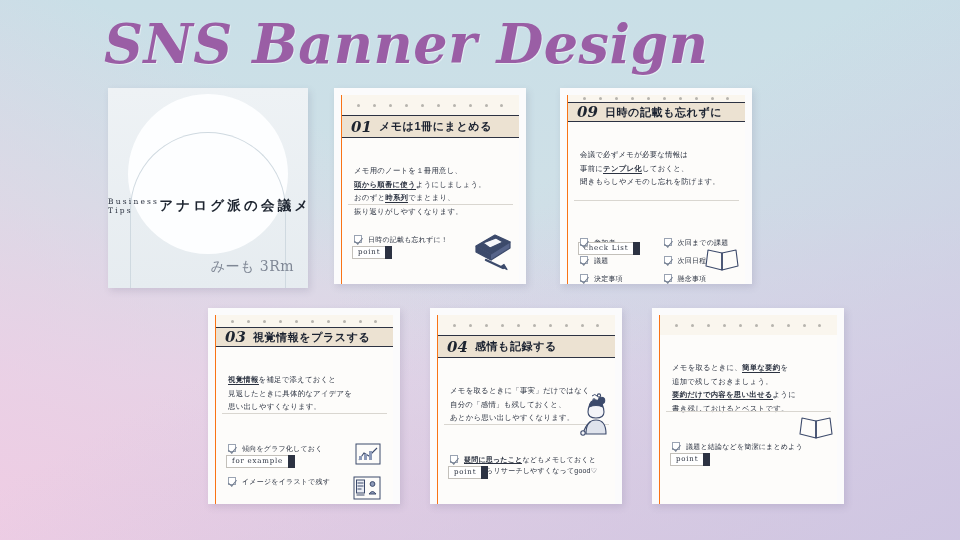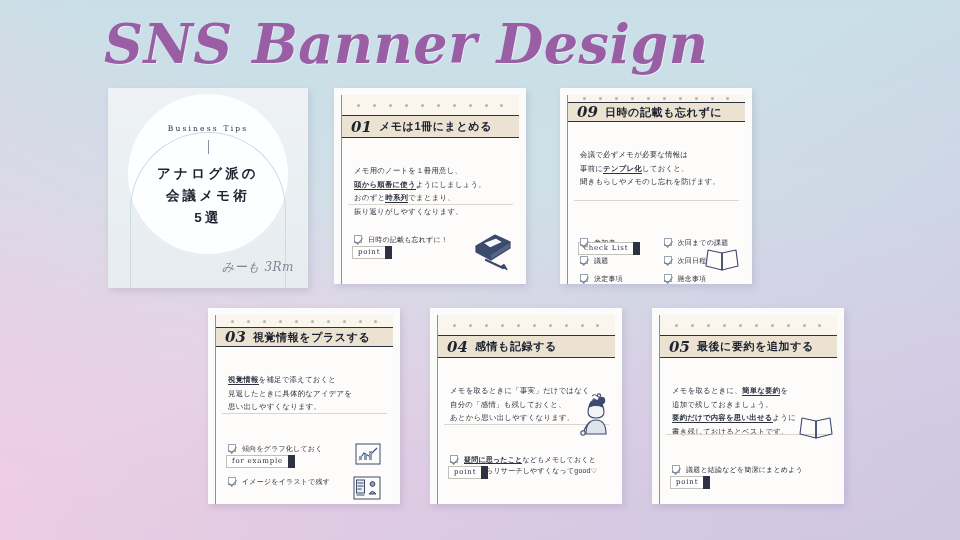--- a/index.html
+++ b/index.html
@@ -49,38 +49,38 @@
     border-radius: 78px 78px 0 0;
   }
   #cover .disc {
     position: absolute; left: 50%; top: 6px;
     transform: translateX(-50%);
     width: 160px; height: 160px; border-radius: 50%;
     background: #fdfeff;
   }
   #cover .inner {
     position: absolute; inset: 0;
-    display: flex; flex-direction: column; align-items: center;
+    display: flex; flex-direction: row; align-items: center;
     padding-top: 36px;
   }
   #cover .eyebrow {
     font-family: "DejaVu Serif", "Liberation Serif", serif;
     font-size: 7.5px; letter-spacing: 2.2px; color: #2b3240;
   }
   #cover .rule {
     width: 1px; height: 14px; background: #8b93a3; margin: 7px 0 9px;
   }
   #cover .jp {
     font-size: 13.5px; font-weight: 700; color: #1d2430;
     letter-spacing: 3.2px; line-height: 22px; white-space: nowrap;
   }
   #cover .sig {
     position: absolute; right: 14px; bottom: 12px;
-    font-family: "DejaVu Serif", serif; font-style: italic;
-    font-size: 12px; color: #7f8795; letter-spacing: .5px;
+    font-family: "DejaVu Serif", serif; 
+    font-size: 14px; color: #7f8795; letter-spacing: .5px;
   }
 
   
   .tip { width: 192px; height: 196px; padding: 7px 7px 0; }
   .sheet {
     width: 100%; height: 100%;
     background: #fdfcfa;
     border-left: 1px solid #f97316;
     display: flex; flex-direction: column;
   }
@@ -414,24 +414,20 @@
           <i></i>
           <i></i>
           <i></i>
           <i></i>
           <i></i>
           <i></i>
           <i></i>
           <i></i>
           <i></i>
         </div>
-      <div class="hdr">
-        <span class="num">05</span>
-        <span class="ttl">最後に要約を追加する</span>
-      </div>
       <div class="body">
         <p><span class="">メモを取るときに、</span><span class="em">簡単な要約</span><span class="">を</span></p>
           <p><span class="">追加で残しておきましょう。</span></p>
           <p><span class="em">要約だけで内容を思い出せる</span><span class="">ように</span></p>
           <p><span class="">書き残しておけるとベストです。</span></p>
         <div class="divline" style="top:76px"></div>
         <div class="chip" style="top:70px;left:10px">
           <span class="lbl">point</span>
           <span class="blk"></span>
         </div>

